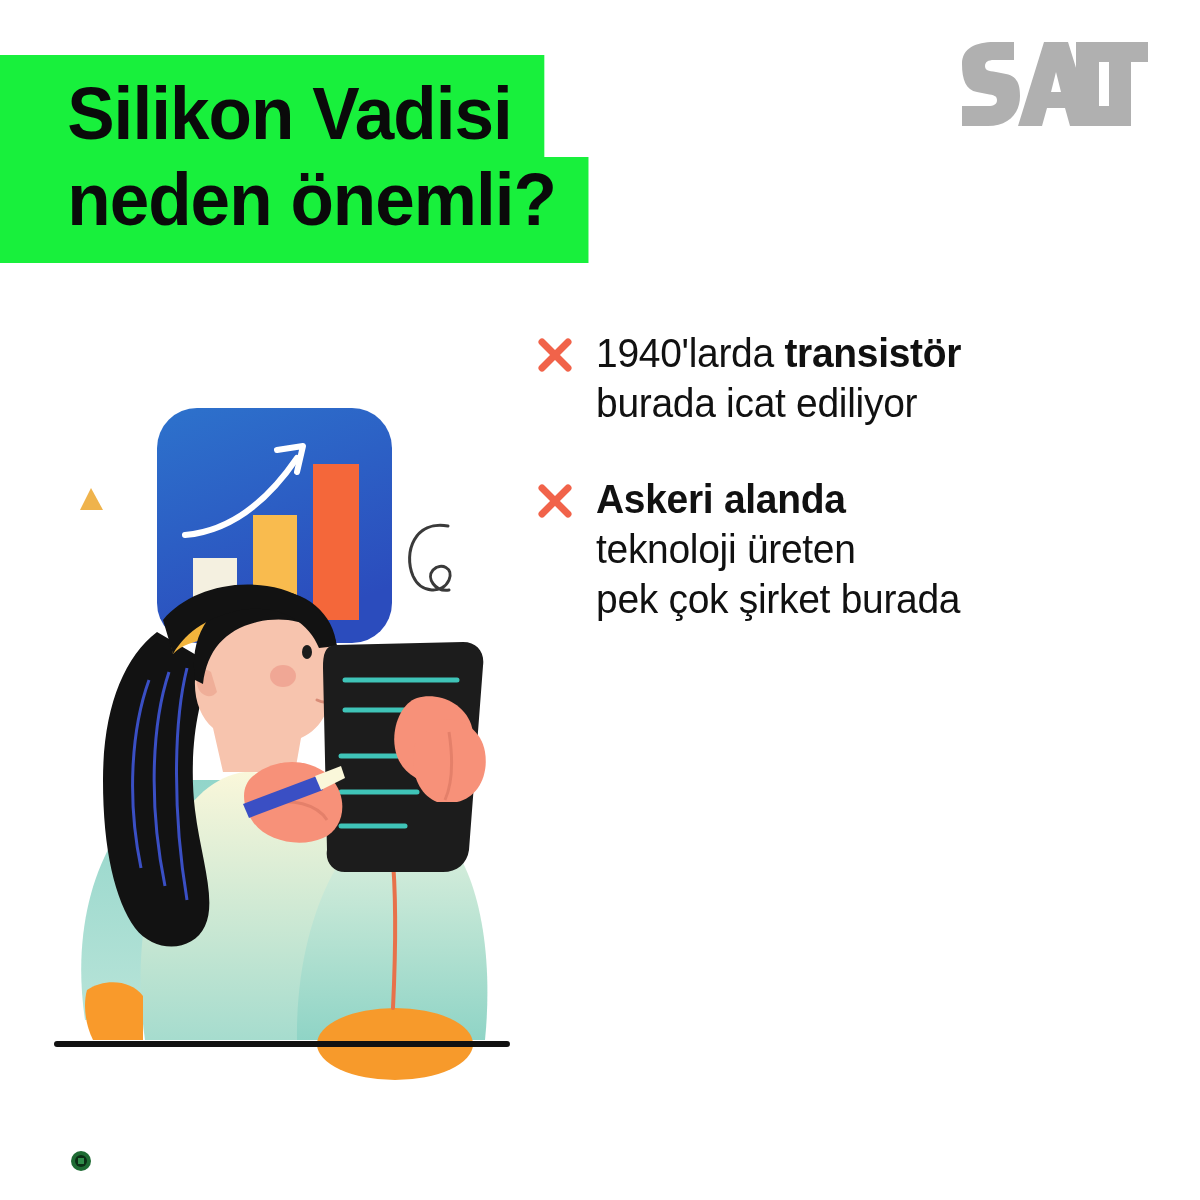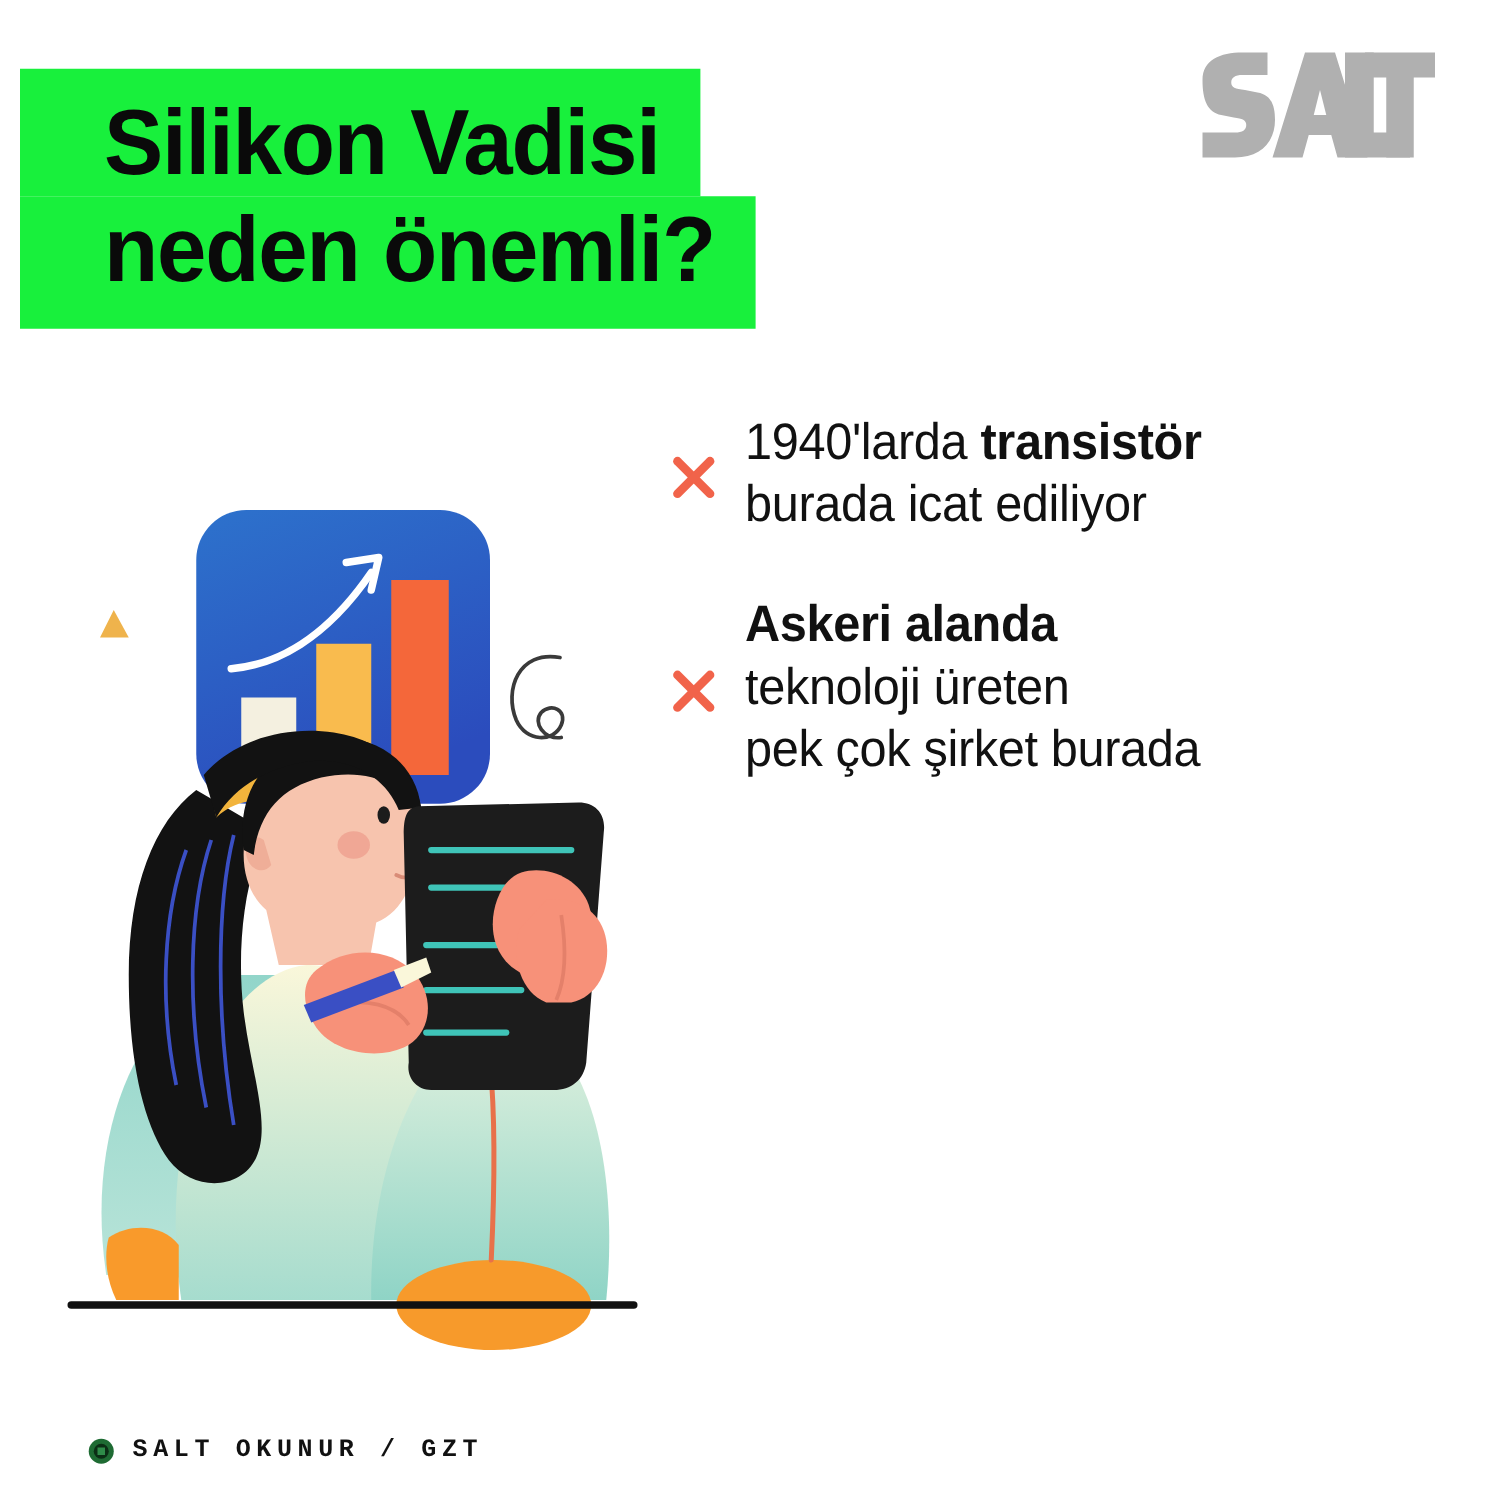--- a/index.html
+++ b/index.html
@@ -12,21 +12,21 @@
     height: 1200px;
     position: relative;
     overflow: hidden;
     font-family: "Liberation Sans", sans-serif;
     color: #111111;
   }
 
   
   #title-block {
     position: absolute;
-    left: 16px;
+    left: 0;
     top: 55px;
     width: 660px;
   }
   .title-line {
     display: block;
     background: #18F03C;
     color: #0a0a0a;
     font-weight: bold;
     font-size: 74px;
     line-height: 1.0;
@@ -63,21 +63,21 @@
 
   
   #bullets {
     position: absolute;
     left: 536px;
     top: 328px;
     width: 650px;
   }
   .bullet {
     display: flex;
-    align-items: center;
+    align-items: flex-start;
     margin-bottom: 46px;
   }
   .bullet:last-child { margin-bottom: 11px; }
   .x-icon {
     flex: 0 0 auto;
     width: 38px;
     height: 38px;
     margin-right: 22px;
     margin-top: 8px;
   }
@@ -289,14 +289,13 @@
 </div>
 
 <div id="footer">
   <span id="footer-logo">
     <svg viewBox="0 0 22 22" xmlns="http://www.w3.org/2000/svg">
       <circle cx="11" cy="11" r="10" fill="#1E6B33"></circle>
       <circle cx="11" cy="11" r="6" fill="#0B2E15"></circle>
       <rect x="8" y="8" width="6" height="6" fill="#2F8C49"></rect>
     </svg>
   </span>
-  <span id="footer-text">SALT OKUNUR / GZT</span>
 </div>
 
 </body></html>

